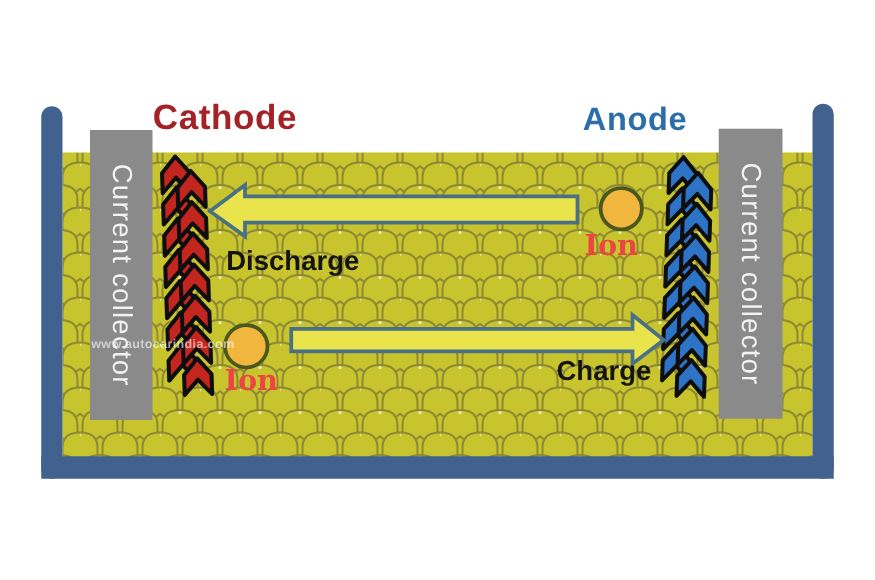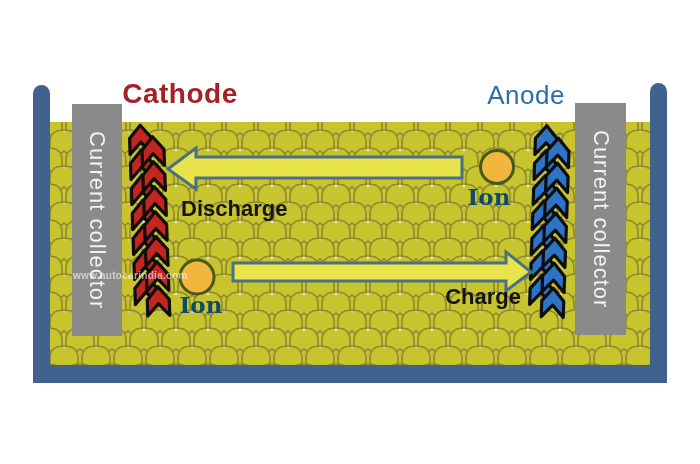--- a/index.html
+++ b/index.html
@@ -7,34 +7,34 @@
     position:relative; width:700px; height:398px; background:#ffffff;
     overflow:hidden; font-family:"Liberation Sans", sans-serif;
   }
   .stage svg { position:absolute; left:0; top:0; }
   .label { position:absolute; white-space:nowrap;text-align:center; }
   .cathode-title {
     left:110px; top:78px; width:140px; text-align:center;
     font-size:28px; font-weight:bold; color:#A42125; letter-spacing:0.5px;
   }
   .anode-title {
-    left:478px; top:80px; width:96px; text-align:center;
-    font-size:26px; font-weight:normal; color:#2D6DA9; letter-spacing:0.5px;
+    left:460px; top:80px; width:96px; text-align:center;
+    font-size:26px; font-weight:bold; color:#2D6DA9; letter-spacing:0.5px;
   }
   .discharge-label {
     left:181px; top:196px; width:140px; text-align:left;
     font-size:22px; font-weight:bold; color:#141414;
   }
   .charge-label {
     left:425px; top:284px; width:96px; text-align:right;
     font-size:22px; font-weight:bold; color:#141414;
   }
   .ion-label {
     font-family:"DejaVu Serif", serif; font-weight:bold;
-    font-size:23px; color:#0c4a6e; text-align:center; width:54px;
+    font-size:23px; color:#ef4444; text-align:center; width:54px;
   }
   .ion-label-top { left:462px; top:183px; }
   .ion-label-bottom { left:174px; top:291px; }
   .collector-text {
     position:absolute; display:flex; align-items:center; justify-content:center;
     writing-mode:vertical-rl; color:#F3F3F3; font-size:22px; font-weight:400;
     letter-spacing:1px; white-space:nowrap;
   }
   .collector-text.left  { left:72px;  top:104px; width:50px; height:232px; }
   .collector-text.right { left:575px; top:103px; width:51px; height:232px; }

